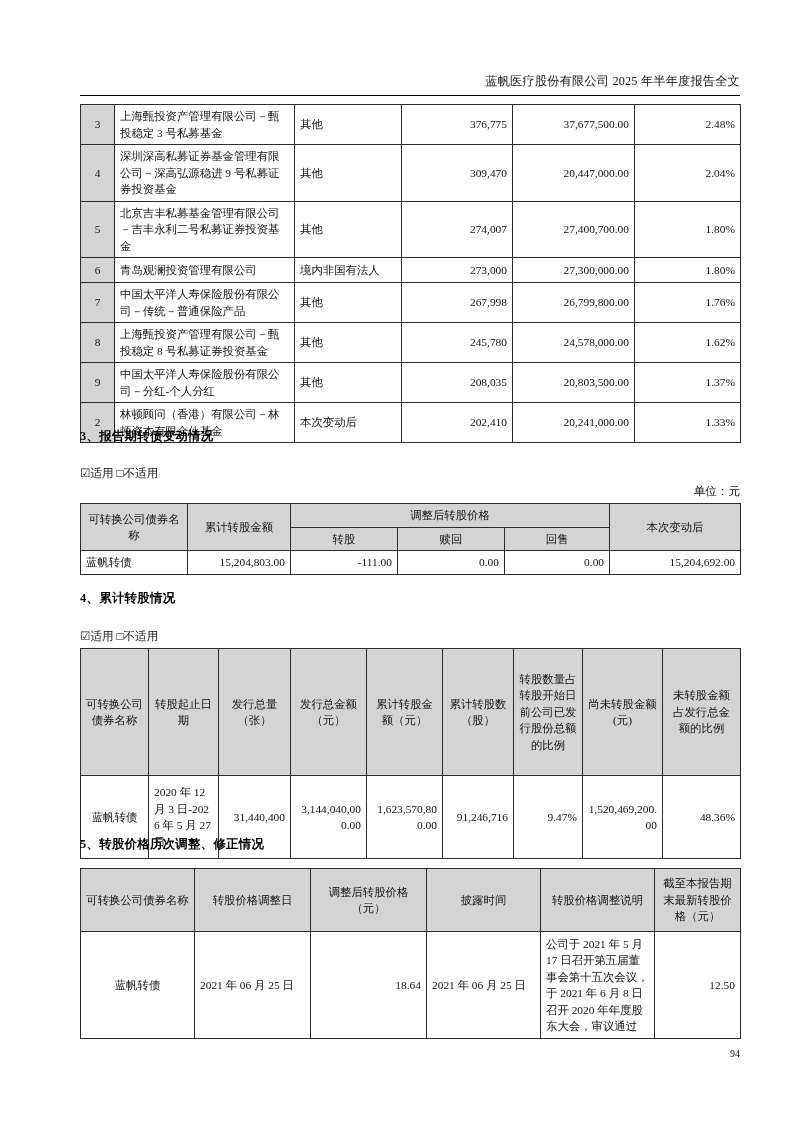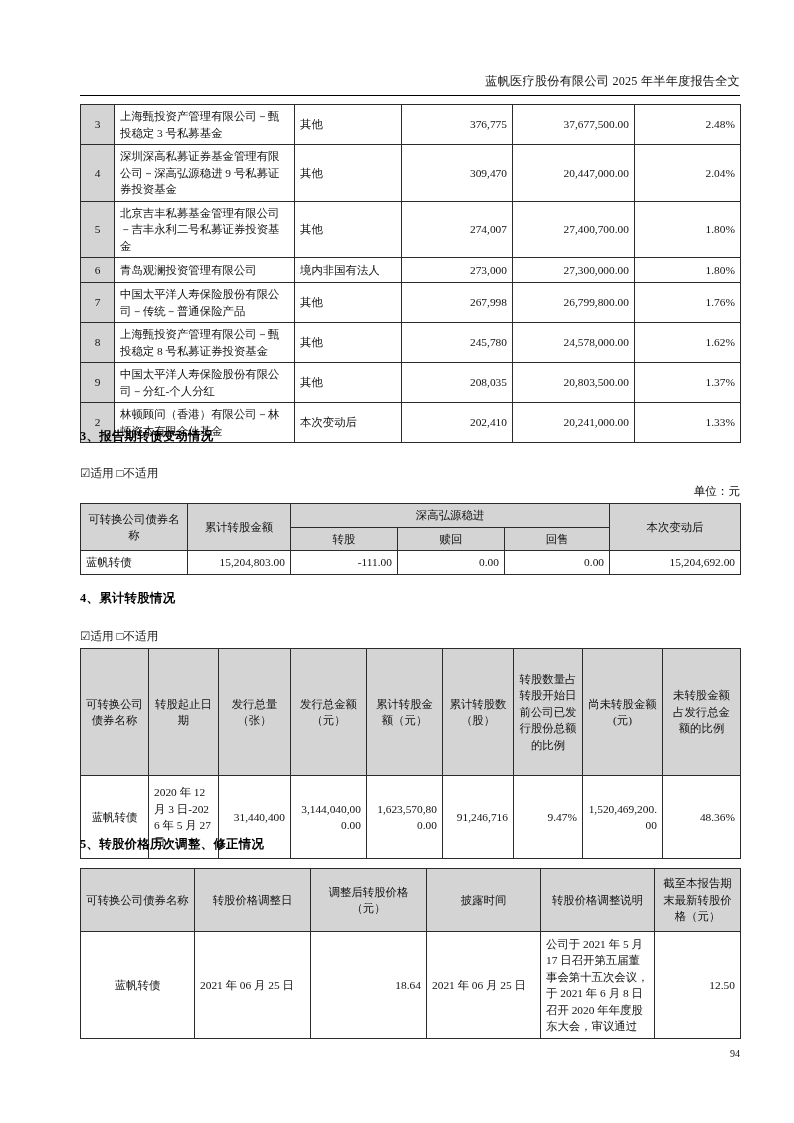--- a/index.html
+++ b/index.html
@@ -250,21 +250,21 @@
         <col class="c1">
         <col class="c2">
         <col class="c3">
         <col class="c4">
         <col class="c5">
     </colgroup>
     <tbody>
       <tr>
         <th class="hdr" rowspan="2">可转换公司债券名称</th>
         <th class="hdr" rowspan="2">累计转股金额</th>
-        <th class="hdr" colspan="3">深高弘源稳进</th>
+        <th class="hdr" colspan="3">调整后转股价格</th>
         <th class="hdr" rowspan="2">本次变动后</th>
       </tr>
       <tr>
         <th class="hdr">转股</th>
         <th class="hdr">赎回</th>
         <th class="hdr">回售</th>
       </tr>
       <tr>
         <td class="lft">蓝帆转债</td>
         <td class="rgt">15,204,803.00</td>

